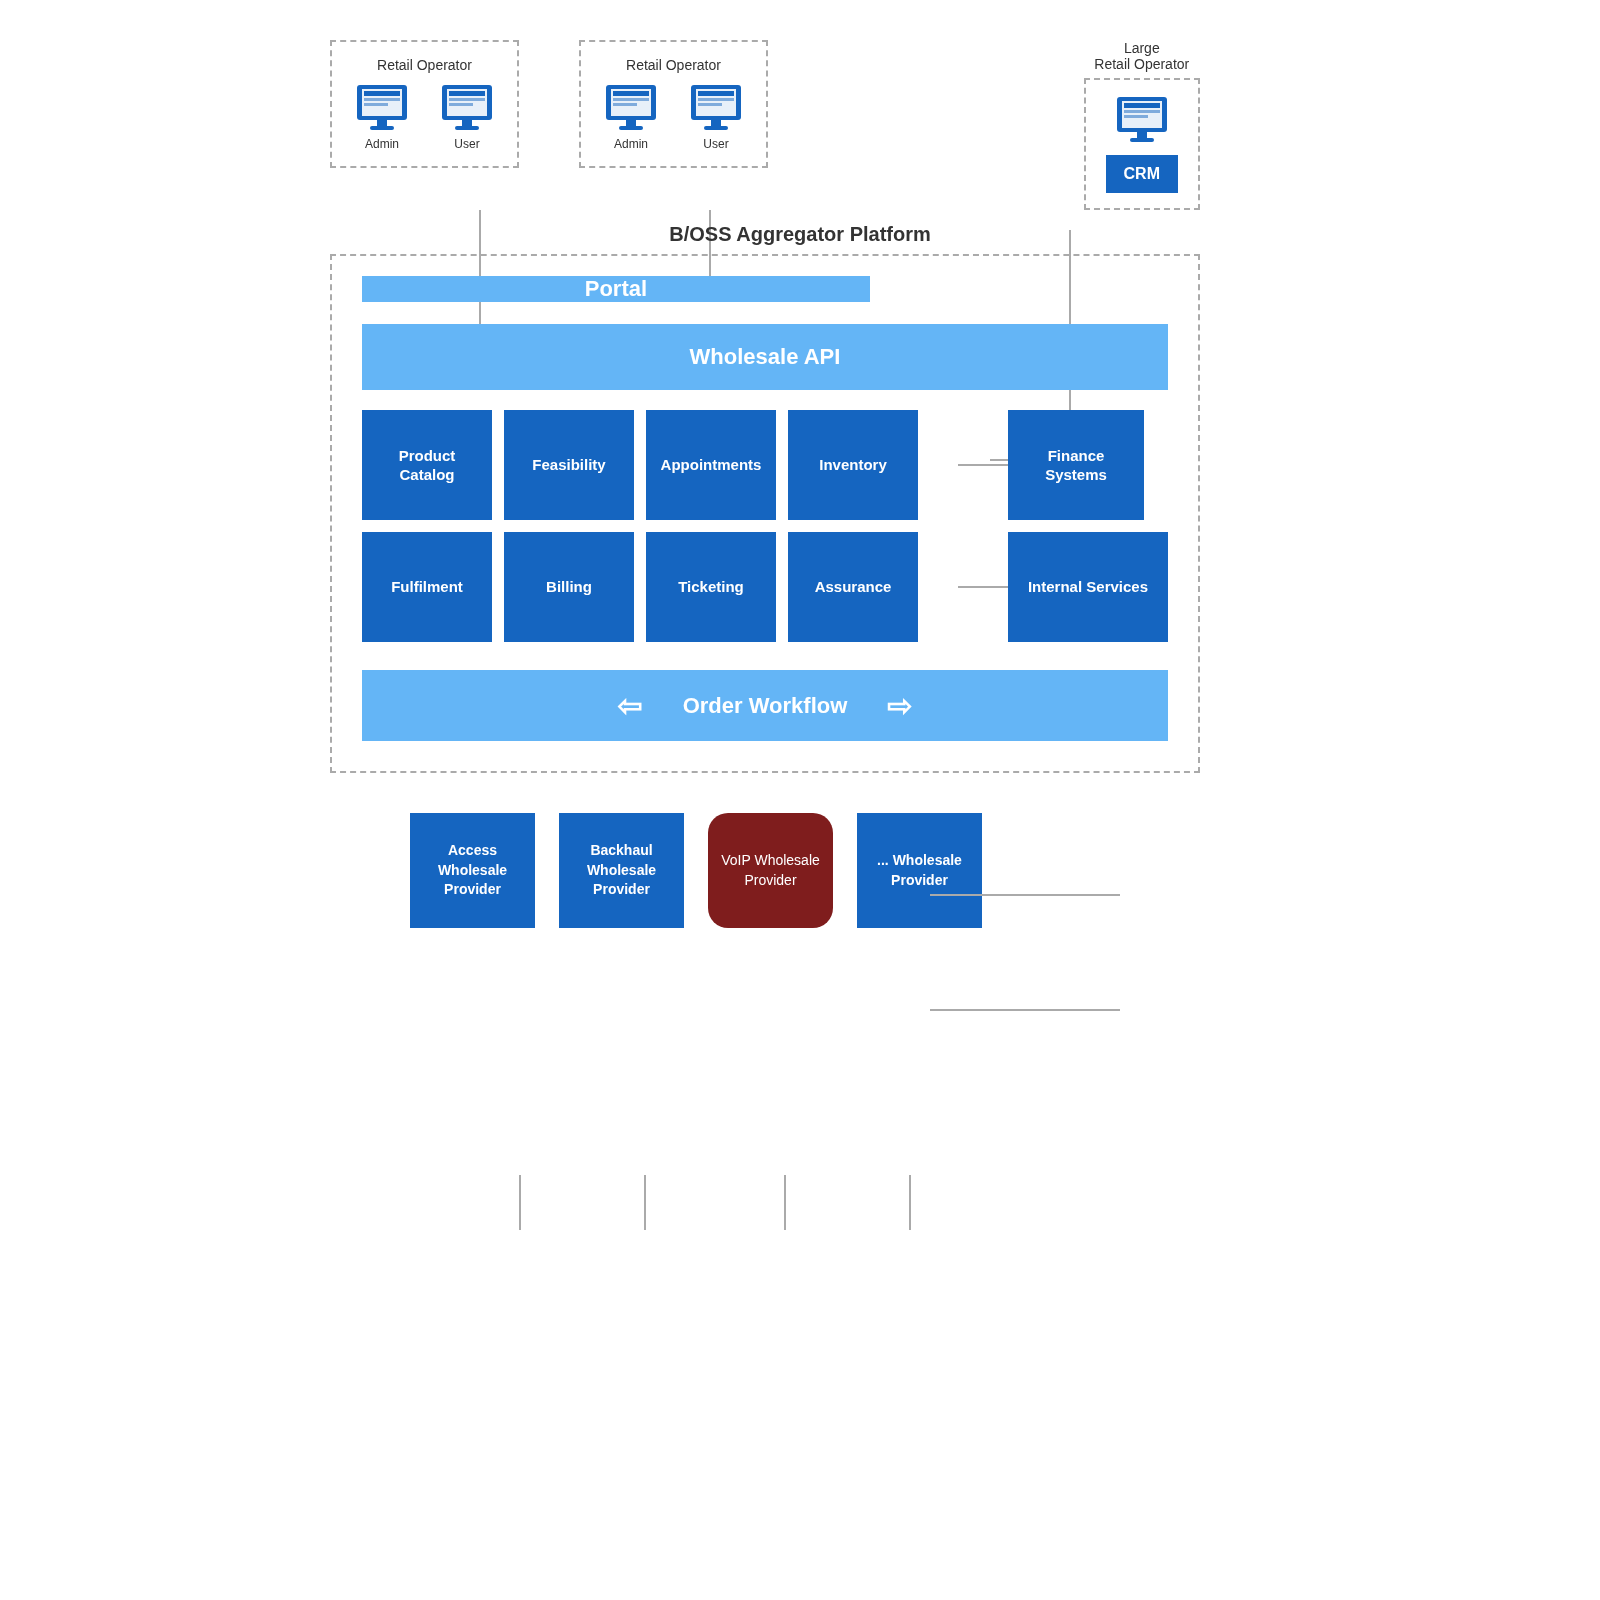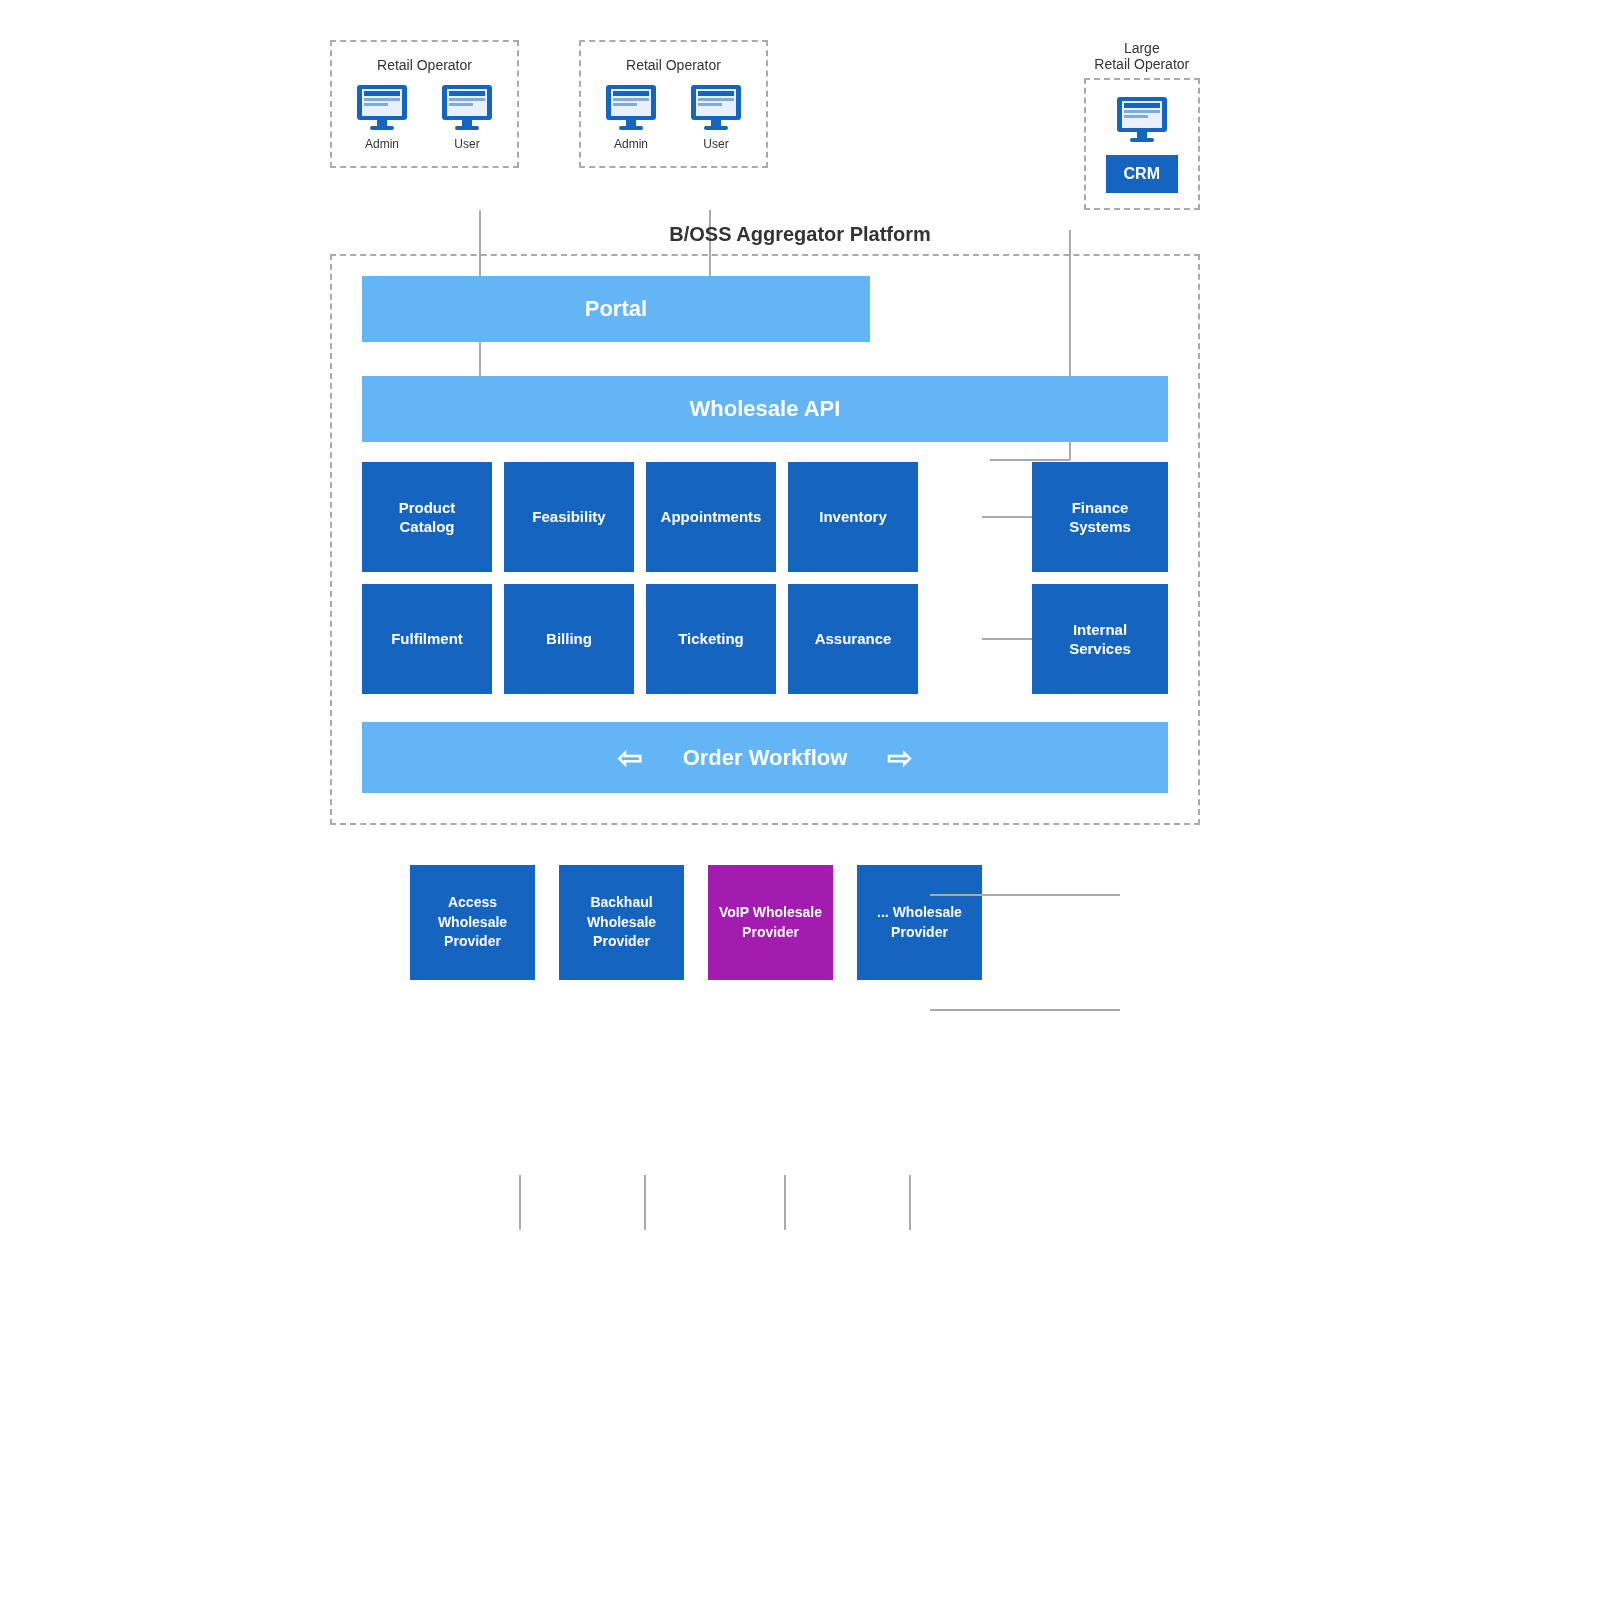--- a/index.html
+++ b/index.html
@@ -136,21 +136,21 @@
       </svg>
       <div style="background:#1565c0;color:white;font-weight:bold;font-size:16px;padding:10px 18px;text-align:center;">CRM</div>
     </div>
   </div>
 
   <div style="margin-top:55px;position:relative;z-index:1;">
     <div style="font-weight:bold;font-size:20px;color:#333;text-align:center;margin-bottom:8px;">B/OSS Aggregator Platform</div>
 
     <div style="border:2px dashed #aaa;padding:20px 30px 30px;position:relative;margin-left:80px;margin-right:150px;">
 
-      <div style="background:#64b5f6;color:white;font-weight:bold;font-size:22px;padding:20px;text-align:center;width:63%;margin-bottom:34px;">Portal</div>
+      <div style="background:#64b5f6;color:white;font-weight:bold;font-size:22px;text-align:center;width:63%;margin-bottom:22px;">Portal</div>
 
       <div style="background:#64b5f6;color:white;font-weight:bold;font-size:22px;padding:20px;text-align:center;width:100%;margin-bottom:20px;">Wholesale API</div>
 
       <div style="display:flex;align-items:flex-start;margin-bottom:28px;">
         <div style="display:grid;grid-template-columns:repeat(4,130px);grid-template-rows:repeat(2,110px);gap:12px;">
           <div style="background:#1565c0;color:white;font-weight:bold;font-size:15px;display:flex;align-items:center;justify-content:center;text-align:center;padding:10px;line-height:1.3;">Product Catalog</div>
           <div style="background:#1565c0;color:white;font-weight:bold;font-size:15px;display:flex;align-items:center;justify-content:center;text-align:center;padding:10px;line-height:1.3;">Feasibility</div>
           <div style="background:#1565c0;color:white;font-weight:bold;font-size:15px;display:flex;align-items:center;justify-content:center;text-align:center;padding:10px;line-height:1.3;">Appoint­ments</div>
           <div style="background:#1565c0;color:white;font-weight:bold;font-size:15px;display:flex;align-items:center;justify-content:center;text-align:center;padding:23px;line-height:1.3;">Inventory</div>
           <div style="background:#1565c0;color:white;font-weight:bold;font-size:15px;display:flex;align-items:center;justify-content:center;text-align:center;padding:10px;line-height:1.3;">Fulfilment</div>
@@ -160,33 +160,33 @@
         </div>
 
         <div style="display:flex;flex-direction:column;gap:12px;margin-left:auto;position:relative;">
 
           <div style="display:flex;align-items:center;">
             <div style="width:50px;height:2px;background:#aaa;"></div>
             <div style="background:#1565c0;color:white;font-weight:bold;font-size:15px;display:flex;align-items:center;justify-content:center;text-align:center;padding:10px;width:136px;height:110px;line-height:1.3;">Finance Systems</div>
           </div>
           <div style="display:flex;align-items:center;">
             <div style="width:50px;height:2px;background:#aaa;"></div>
-            <div style="background:#1565c0;color:white;font-weight:bold;font-size:15px;display:flex;align-items:center;justify-content:center;text-align:center;padding:10px;width:136px;height:110px;line-height:1.3;">Internal Services</div>
+            <div style="background:#1565c0;color:white;font-weight:bold;font-size:15px;display:flex;align-items:center;justify-content:center;text-align:center;padding:10px;width:160px;height:110px;line-height:1.3;">Internal Services</div>
           </div>
         </div>
       </div>
 
       <div style="background:#64b5f6;color:white;font-weight:bold;font-size:22px;padding:18px;text-align:center;width:100%;display:flex;align-items:center;justify-content:center;gap:40px;">
         <span style="font-size:30px;font-weight:bold;">⇦</span>
         <span>Order Workflow</span>
         <span style="font-size:30px;font-weight:bold;">⇨</span>
       </div>
     </div>
   </div>
 
   <div style="display:flex;gap:24px;margin-top:40px;justify-content:flex-start;padding-left:160px;">
     <div style="background:#1565c0;color:white;font-weight:bold;font-size:14px;display:flex;align-items:center;justify-content:center;text-align:center;padding:15px 10px;width:125px;height:115px;line-height:1.4;">Access Wholesale Provider</div>
     <div style="background:#1565c0;color:white;font-weight:bold;font-size:14px;display:flex;align-items:center;justify-content:center;text-align:center;padding:15px 10px;width:125px;height:115px;line-height:1.4;">Backhaul Wholesale Provider</div>
-    <div style="background:#a21caf;color:white;font-weight:bold;font-size:14px;display:flex;align-items:center;justify-content:center;text-align:center;padding:15px 10px;width:125px;height:115px;line-height:1.4;">VoIP Wholesale Provider</div>
+    <div style="background:#7f1d1d;color:white;font-weight:normal;font-size:14px;display:flex;align-items:center;justify-content:center;text-align:center;padding:15px 10px;width:125px;height:115px;line-height:1.4;border-radius:20px;">VoIP Wholesale Provider</div>
     <div style="background:#1565c0;color:white;font-weight:bold;font-size:14px;display:flex;align-items:center;justify-content:center;text-align:center;padding:15px 10px;width:125px;height:115px;line-height:1.4;">... Wholesale Provider</div>
   </div>
 
 </div>
 
 </body></html>

